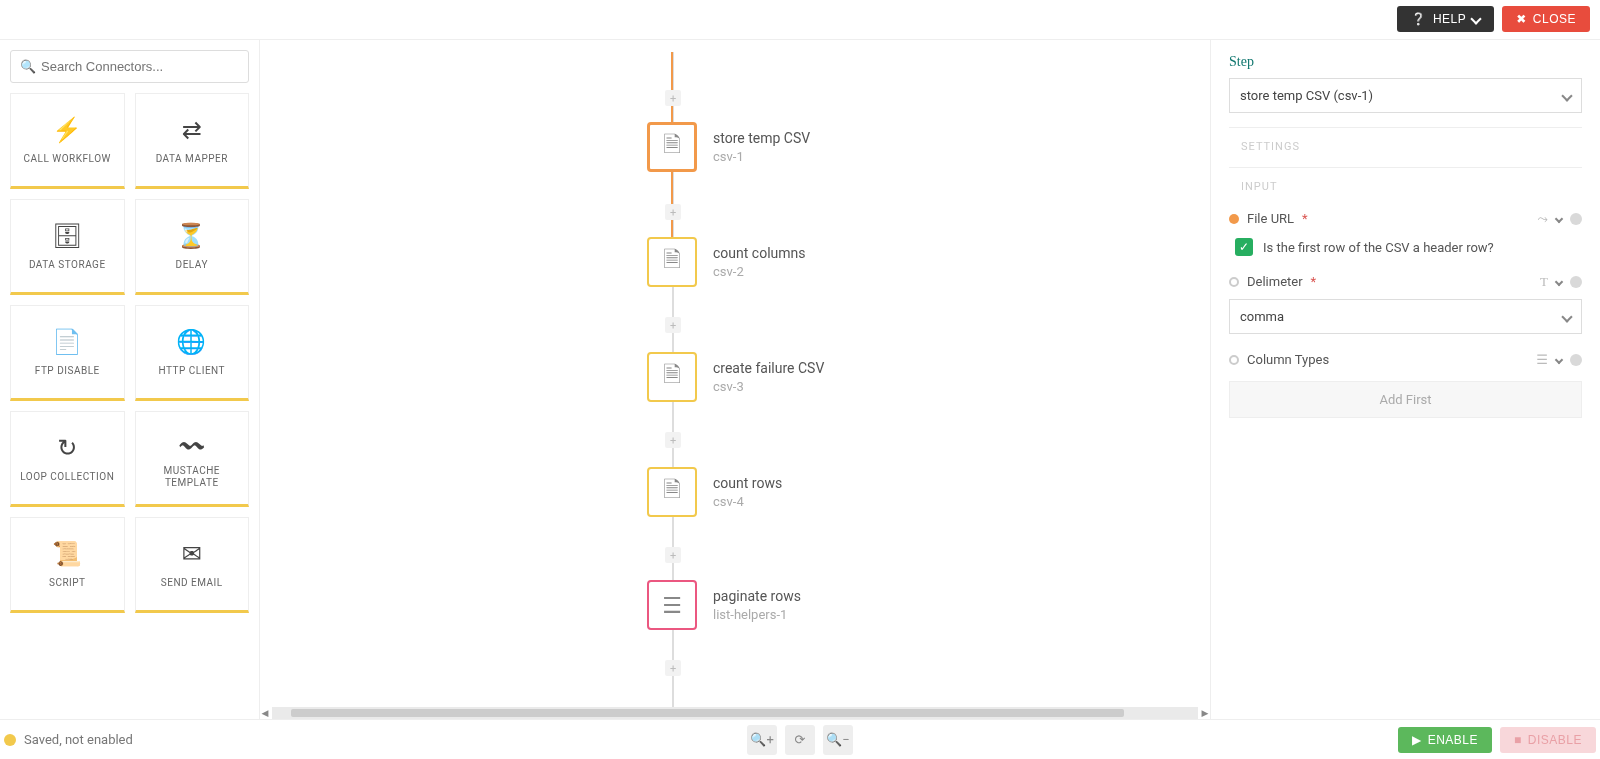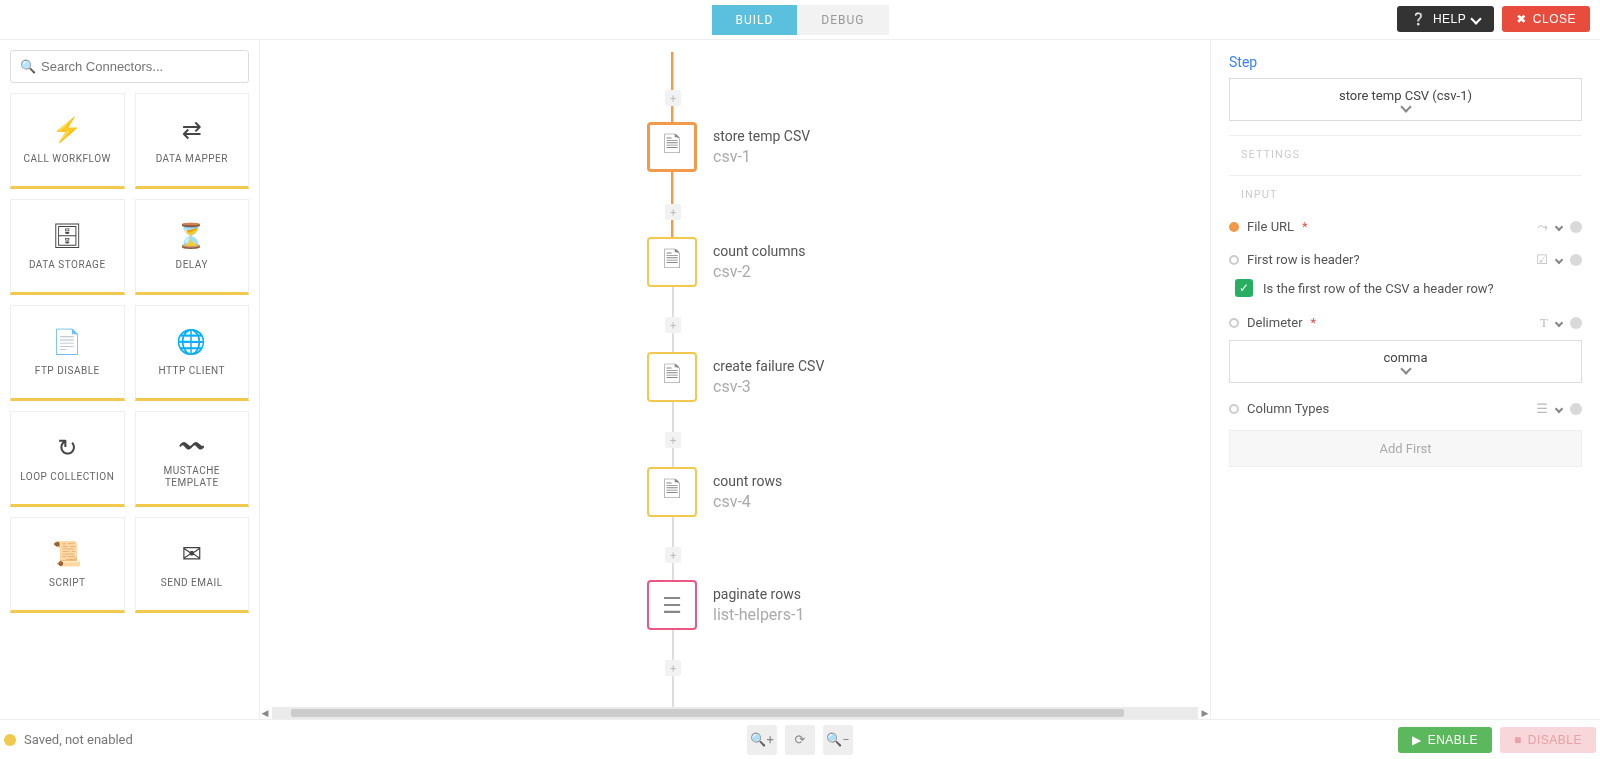--- a/index.html
+++ b/index.html
@@ -139,21 +139,21 @@
     width: 50px; height: 50px;
     border-radius: 4px;
     display: flex; align-items: center; justify-content: center;
     background: #fff;
     font-size: 22px;
   }
   .node-csv { border: 2px solid #f2c94c; color: #888; }
   .node-csv.selected { border: 3px solid #f2994a; }
   .node-list { border: 2px solid #eb5780; color: #888; }
   .node-title { font-size: 14px; color: #555; }
-  .node-sub   { font-size: 16px; color: #aaa; margin-top: 3px; }
+  .node-sub   { font-size: 13px; color: #aaa; margin-top: 3px; }
   .plus-dot {
     position: absolute;
     left: 393px;
     width: 16px; height: 16px;
     background: #f2f2f2;
     border-radius: 2px;
     display: flex; align-items: center; justify-content: center;
     font-size: 11px; color: #bbb;
     cursor: pointer;
   }
@@ -184,31 +184,30 @@
   .right-panel {
     width: 390px;
     border-left: 1px solid #eee;
     background: #fff;
     position: relative;
     overflow-y: auto;
     padding: 14px 18px 60px 18px;
   }
   .right-panel::-webkit-scrollbar { width: 12px; }
   .right-panel::-webkit-scrollbar-thumb { background: #ccc; }
-  .rp-label { font-size: 14px; color: #3b82f6; margin-bottom: 8px; }
+  .rp-label { font-size: 14px; color: #0f766e; margin-bottom: 8px; font-family: Liberation Serif, serif; }
   .rp-select, .rp-input {
     width: 100%;
     padding: 9px 10px;
     border: 1px solid #ddd;
     font-size: 13px;
     color: #444;
     background: #fff;
     display: flex; justify-content: space-between; align-items: center;
     cursor: pointer;
-    flex-direction: column;
   }
   .rp-section-label {
     font-size: 11px; letter-spacing: 1px; color: #ccc;
     margin: 12px 0 12px 12px;
   }
   .rp-divider { border-top: 1px solid #eee; margin-top: 0; }
   .rp-field-head {
     display: flex; align-items: center; gap: 8px;
     margin-top: 18px;
     position: relative;
@@ -263,24 +262,20 @@
     display: inline-block;
     padding: 3px;
     transform: rotate(45deg);
   }
   .chevron.gray{border-color:#888;}
 </style>
 </head>
 <body>
 
 <div class="topbar">
-  <div class="top-tabs">
-    <div class="top-tab active">BUILD</div>
-    <div class="top-tab">DEBUG</div>
-  </div>
   <div class="top-right">
     <button class="btn btn-dark">
       <span>❔</span>
       <span>HELP</span>
       <span class="chevron"></span>
     </button>
     <button class="btn btn-red">
       <span>✖</span>
       <span>CLOSE</span>
     </button>
@@ -413,29 +408,20 @@
       <span class="fname">File URL</span>
       <span class="req">*</span>
       <span class="ficons">
         <span>⤳</span>
         <span class="chevron gray" style="padding:2px;"></span>
         <span class="gray-dot"></span>
       </span>
     </div>
 
     
-    <div class="rp-field-head">
-      <span class="dot-off"></span>
-      <span class="fname">First row is header?</span>
-      <span class="ficons">
-        <span>☑</span>
-        <span class="chevron gray" style="padding:2px;"></span>
-        <span class="gray-dot"></span>
-      </span>
-    </div>
     <div class="rp-check-row">
       <div class="rp-check">✓</div>
       <span style="color:#555;font-size:13px;">Is the first row of the CSV a header row?</span>
     </div>
 
     
     <div class="rp-field-head">
       <span class="dot-off"></span>
       <span class="fname">Delimeter</span>
       <span class="req">*</span>

